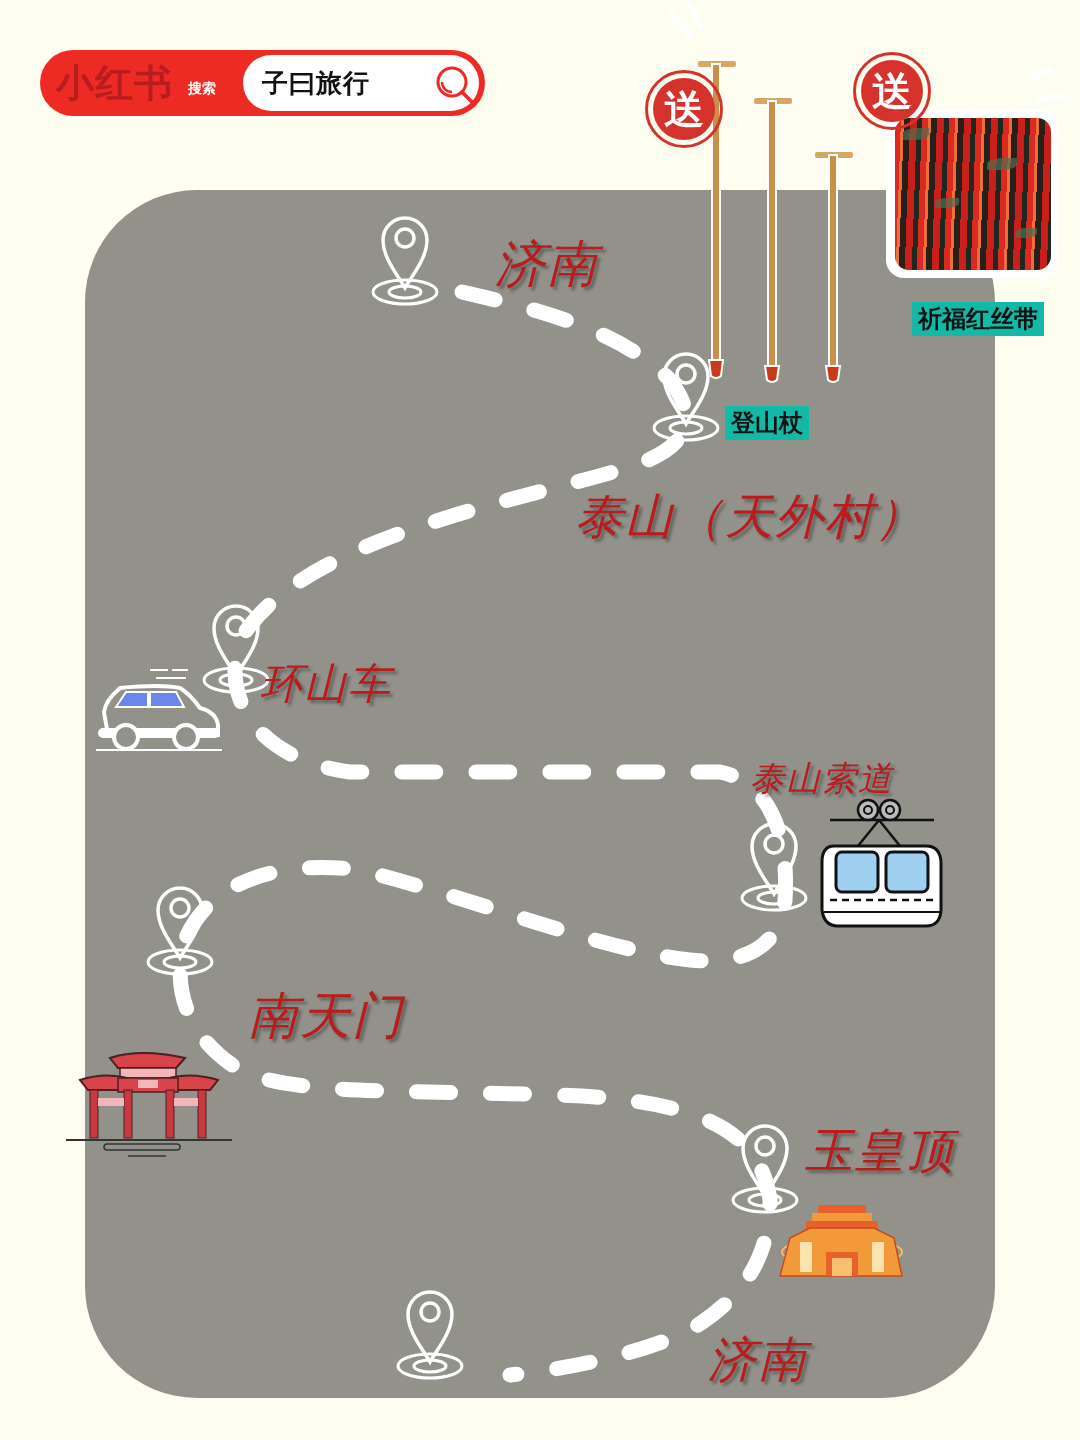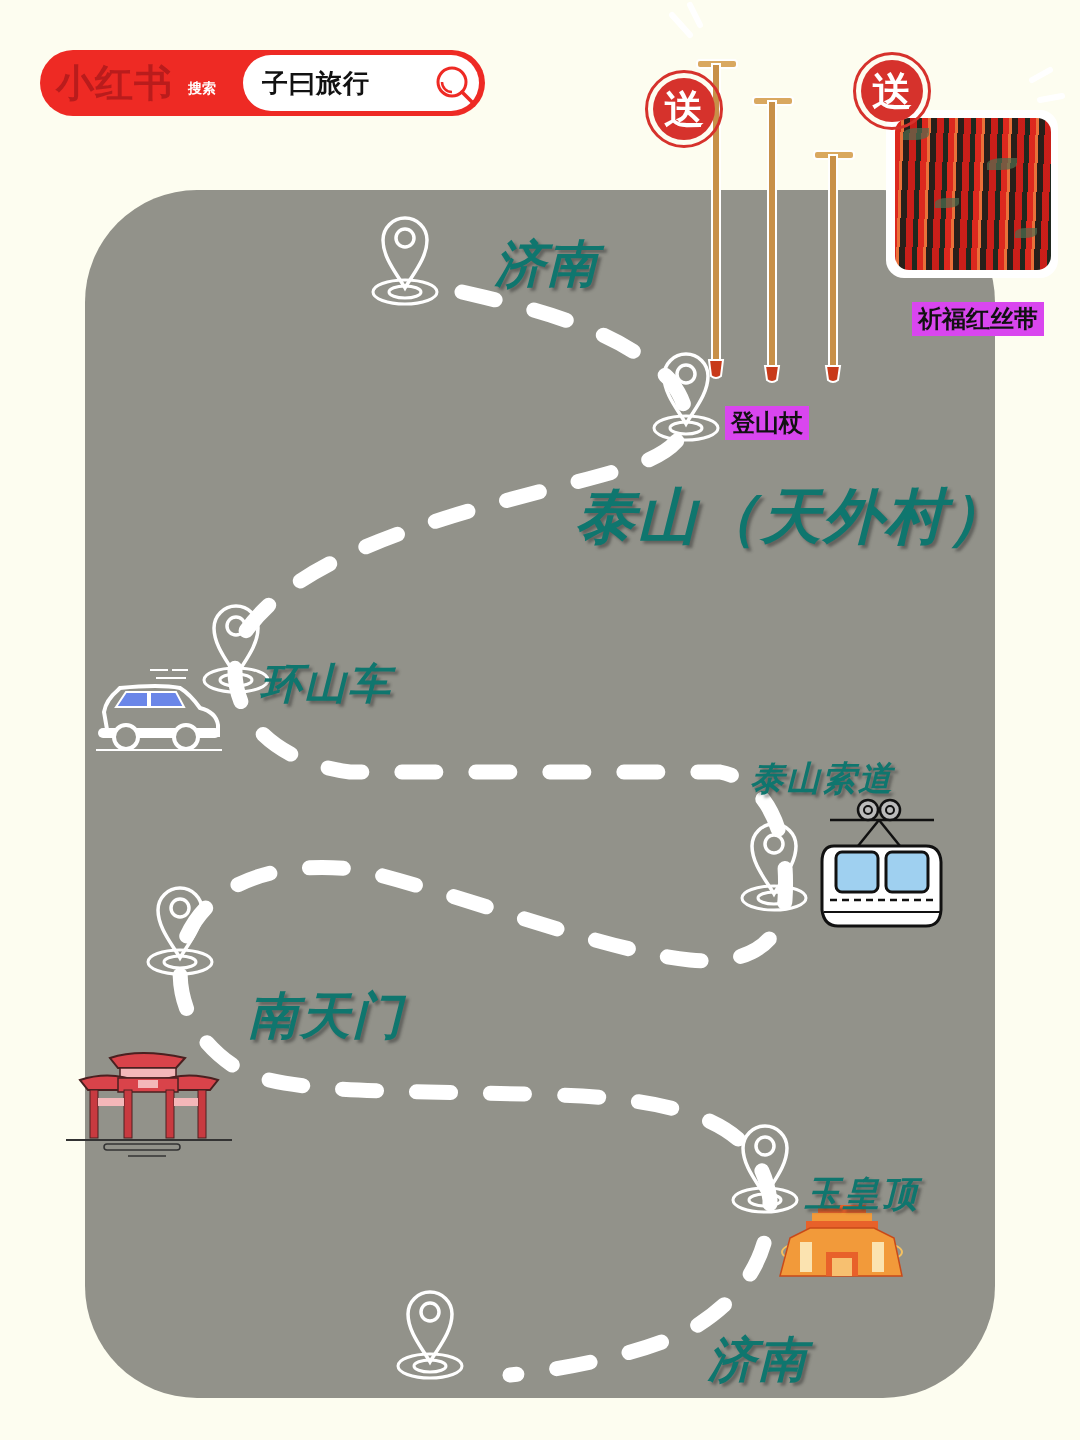--- a/index.html
+++ b/index.html
@@ -36,35 +36,35 @@
   
   .panel {
     left: 85px; top: 190px; width: 910px; height: 1208px;
     background: #92928a; border-radius: 112px;
   }
 
   .path-svg { left: 0; top: 0; width: 1080px; height: 1440px; }
 
   
   .place {
-    color: #0f766e; font-weight: 700; font-style: italic;
+    color: #b91c1c; font-weight: 400; font-style: italic;
     text-shadow: 3px 3px 3px rgba(40,40,40,0.45);
     white-space: nowrap; letter-spacing: 2px;
   }
   .p-jinan1 { left: 495px; top: 232px; font-size: 50px; line-height: 64px; }
-  .p-taishan { left: 575px; top: 484px; font-size: 60px; line-height: 64px; }
+  .p-taishan { left: 575px; top: 484px; font-size: 48px; line-height: 64px; }
   .p-huanshan { left: 260px; top: 652px; font-size: 42px; line-height: 64px; }
   .p-suodao { left: 750px; top: 748px; font-size: 34px; line-height: 60px; }
   .p-nantianmen { left: 248px; top: 984px; font-size: 50px; line-height: 64px; }
-  .p-yuhuang { left: 805px; top: 1164px; font-size: 36px; line-height: 60px; }
+  .p-yuhuang { left: 805px; top: 1120px; font-size: 48px; line-height: 60px; }
   .p-jinan2 { left: 708px; top: 1328px; font-size: 48px; line-height: 62px; }
 
   
   .tag {
-    background: #d946ef; color: #111; font-weight: 900;
+    background: #14b8a6; color: #111; font-weight: 900;
     padding: 0 6px; white-space: nowrap;
   }
   .tag-pole { left: 725px; top: 406px; font-size: 24px; line-height: 34px; }
   .tag-ribbon { left: 912px; top: 302px; font-size: 24px; line-height: 34px; }
 
   
   .photo-card {
     left: 886px; top: 110px; width: 172px; height: 168px;
     background: #fff; border-radius: 18px;
   }

